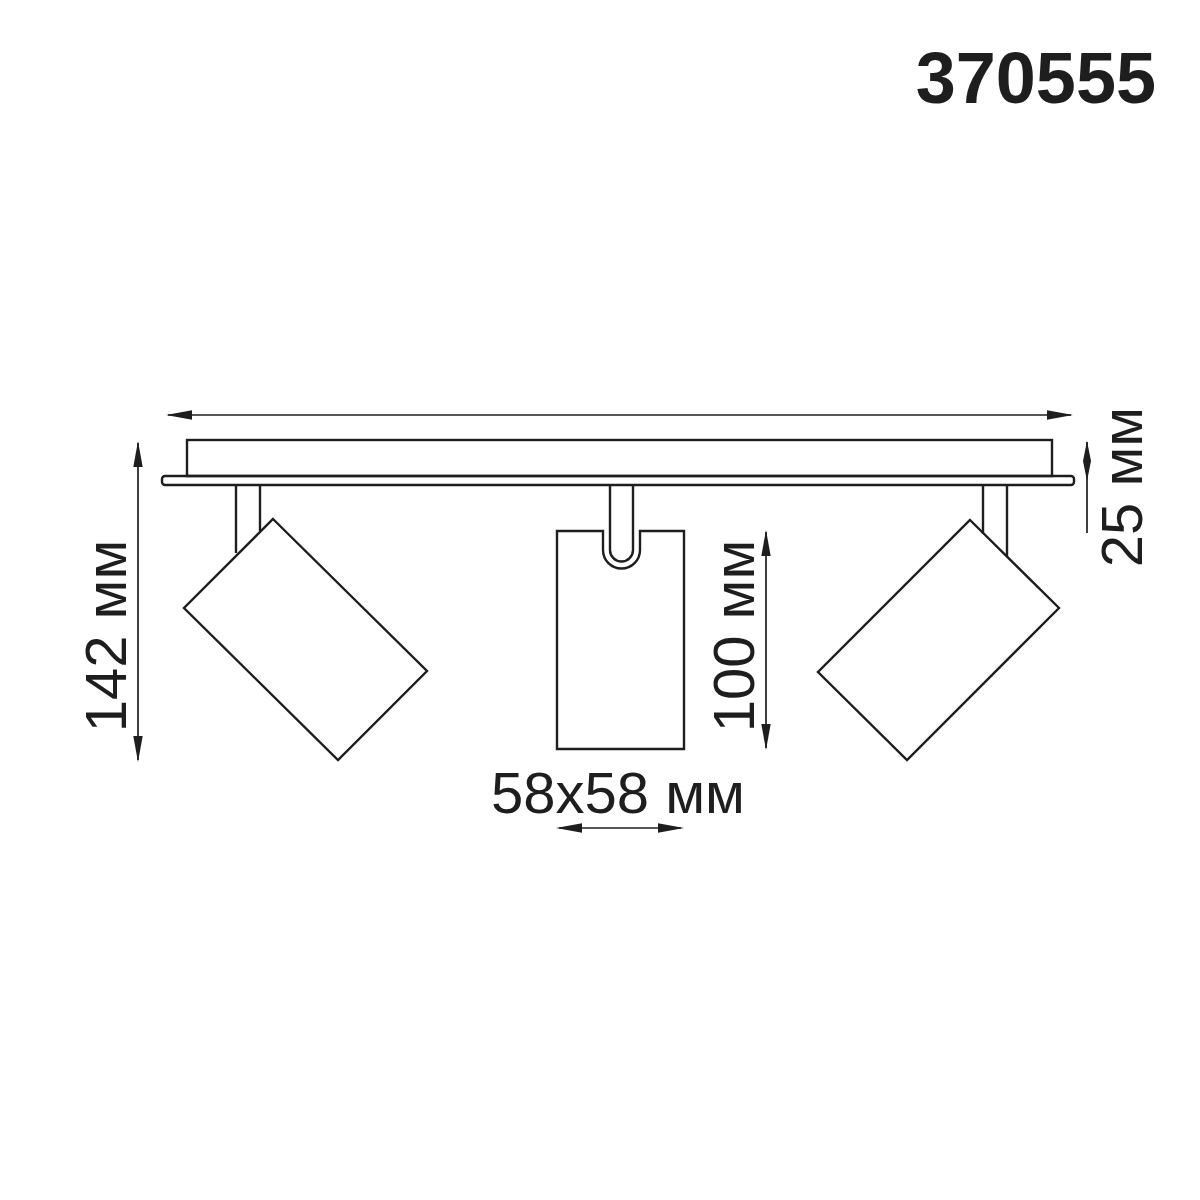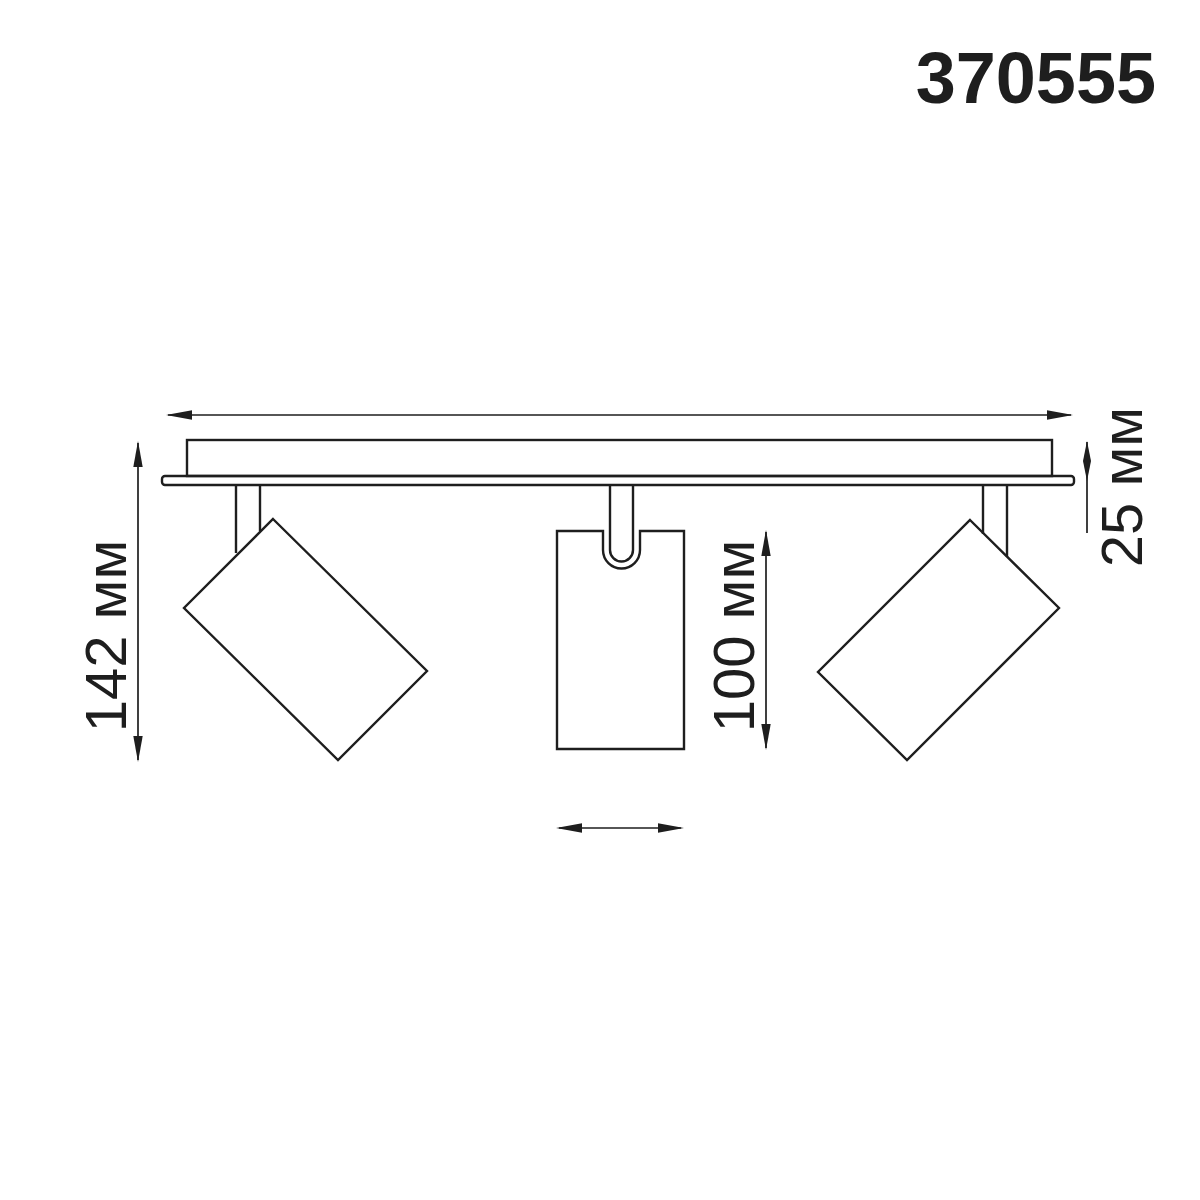--- a/index.html
+++ b/index.html
@@ -116,14 +116,15 @@
     </g>
   </svg>
 
 
   <div class="dim dim-v" style="left:106px; top:636px;">142 мм</div>
 
   <div class="dim dim-v" style="left:1122px; top:487px;">25 мм</div>
 
   <div class="dim dim-v" style="left:734px; top:636px;">100 мм</div>
 
+  <div class="dim" style="left:618px; top:793px;">58x58 мм</div>
 
 </div>
 
 </body></html>

